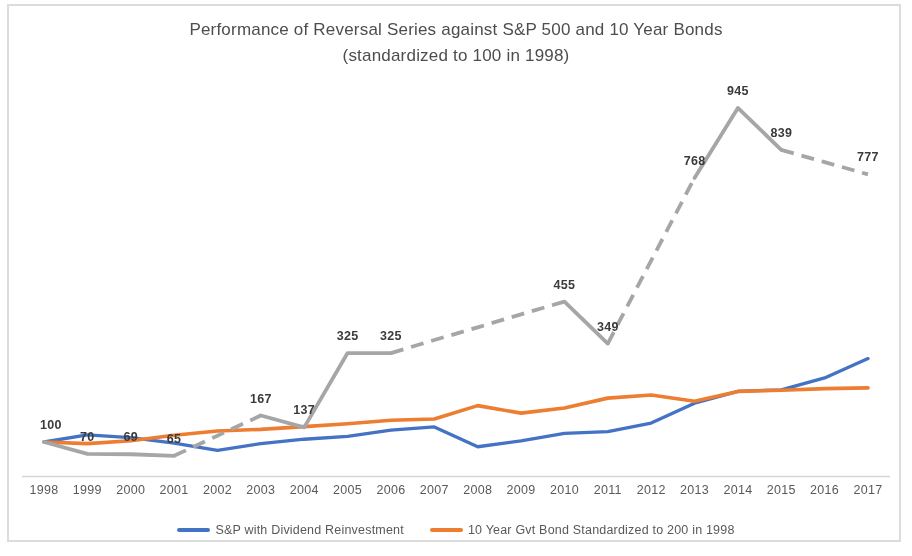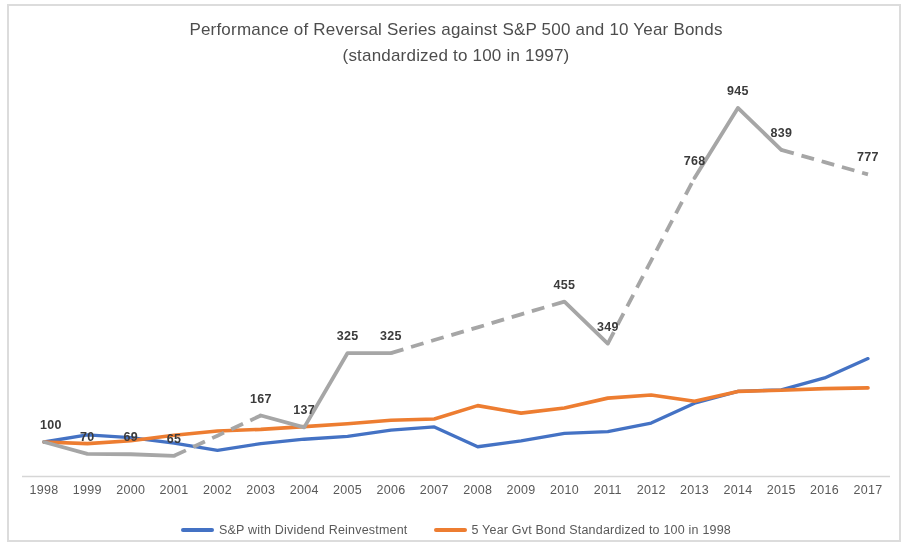--- a/index.html
+++ b/index.html
@@ -25,21 +25,21 @@
   .legend-swatch{width:33px;height:4.5px;border-radius:2.5px;display:inline-block;}
 </style>
 </head>
 <body>
 
 <div class="stage">
   <div class="frame"></div>
 
   <div class="title-block">
     <div>Performance of Reversal Series against S&amp;P 500 and 10 Year Bonds</div>
-    <div>(standardized to 100 in 1997)</div>
+    <div>(standardized to 100 in 1998)</div>
   </div>
 
   <svg id="plot" class="plot-svg" viewBox="0 0 912 556" xmlns="http://www.w3.org/2000/svg">
       <line x1="22" y1="476.5" x2="890" y2="476.5" stroke="#d6d6d6" stroke-width="1.3"></line>
       <text x="44" y="494" text-anchor="middle" fill="#595959" font-size="12.5" letter-spacing=".3">1998</text>
       <text x="87.36842105263159" y="494" text-anchor="middle" fill="#595959" font-size="12.5" letter-spacing=".3">1999</text>
       <text x="130.73684210526318" y="494" text-anchor="middle" fill="#595959" font-size="12.5" letter-spacing=".3">2000</text>
       <text x="174.10526315789474" y="494" text-anchor="middle" fill="#595959" font-size="12.5" letter-spacing=".3">2001</text>
       <text x="217.47368421052633" y="494" text-anchor="middle" fill="#595959" font-size="12.5" letter-spacing=".3">2002</text>
       <text x="260.8421052631579" y="494" text-anchor="middle" fill="#595959" font-size="12.5" letter-spacing=".3">2003</text>
@@ -83,16 +83,16 @@
       <text x="868.0000000000001" y="161.38190000000003" text-anchor="middle" fill="#3b3b3b" font-size="12.5" font-weight="bold" letter-spacing=".3">777</text>
     </svg>
 
   <div class="legend" id="legend">
       <span class="legend-item">
         <span class="legend-swatch" style="background: rgb(68, 114, 196);"></span>
         <span>S&amp;P with Dividend Reinvestment</span>
       </span>
       <span class="legend-item">
         <span class="legend-swatch" style="background: rgb(237, 125, 49);"></span>
-        <span>5 Year Gvt Bond Standardized to 100 in 1998</span>
+        <span>10 Year Gvt Bond Standardized to 200 in 1998</span>
       </span>
     </div>
 </div>
 
 </body></html>

